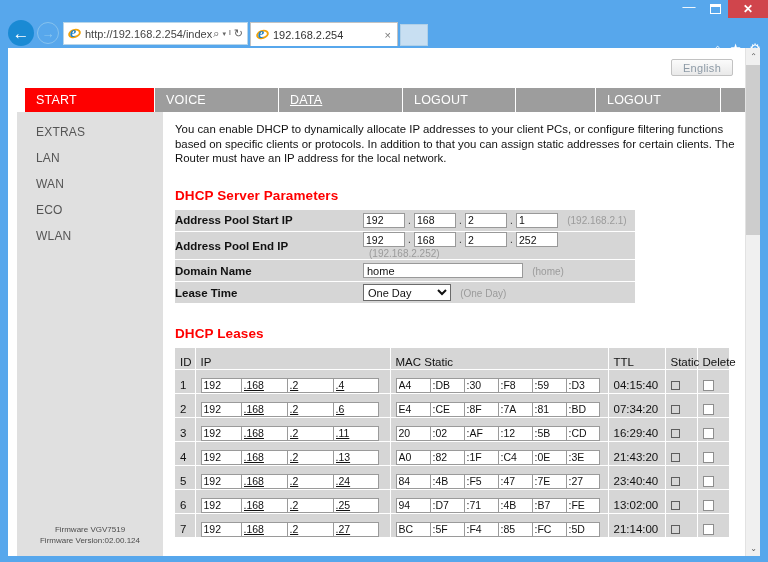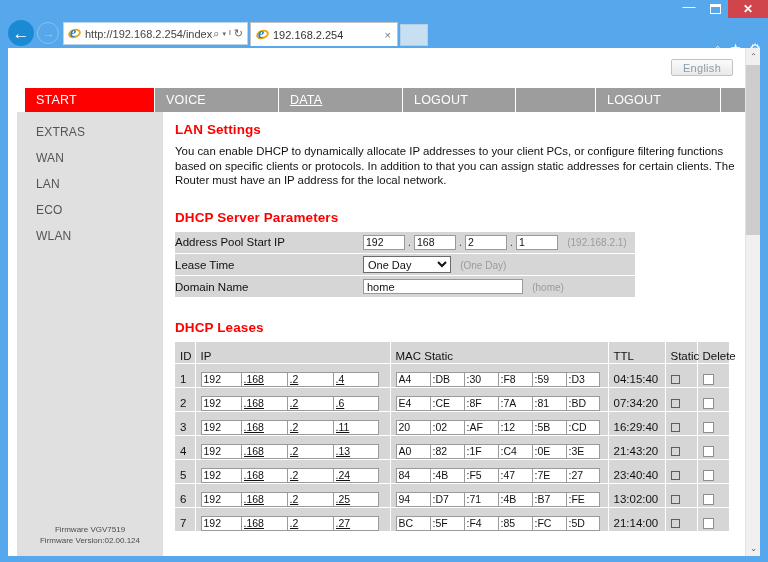--- a/index.html
+++ b/index.html
@@ -202,21 +202,21 @@
   table.ptable {
     border-collapse: collapse;
     width: 460px;
     background: #d6d6d6;
   }
   table.ptable td {
     border-bottom: 1px solid #ffffff;
     height: 22px; padding: 0;
     font-size: 11.5px; color: #111;
   }
-  td.plabel { width: 188px; padding-left: 8px; }
+  td.plabel { width: 188px; padding-left: 8px; font-weight: bold; }
   td.pfield { padding-left: 4px; }
   .hintgray { color: #9b9b9b; font-size: 10px; margin-left: 6px; }
 
   .ipgroup { display: inline-flex; align-items: center; }
   input.oct {
     width: 42px; height: 15px;
     border: 1px solid #999; background: #fff;
     font-family: "Liberation Sans", sans-serif;
     font-size: 10.5px; color: #111;
     padding: 0 1px 0 2px;
@@ -399,41 +399,40 @@
       </div>
       <div class="navitem nav-tail"></div>
     </div>
 
     <div class="sidebar">
       <div class="side-list">
         <div class="side-item">
           <span>EXTRAS</span>
         </div>
         <div class="side-item">
-          <span>WAN</span>
+          <span>LAN</span>
         </div>
         <div class="side-item">
-          <span>LAN</span>
+          <span>WAN</span>
         </div>
         <div class="side-item">
           <span>ECO</span>
         </div>
         <div class="side-item">
           <span>WLAN</span>
         </div>
       </div>
       <div class="footerinfo">
         <div>Firmware VGV7519</div>
         <div>Firmware Version:02.00.124</div>
       </div>
     </div>
 
     <div class="content">
 
-      <h2 class="redhead">LAN Settings</h2>
       <p class="intro">You can enable DHCP to dynamically allocate IP addresses to your client PCs, or configure filtering functions based on specific clients or protocols. In addition to that you can assign static addresses for certain clients. The Router must have an IP address for the local network.</p>
 
       <h2 class="redhead spaced">DHCP Server Parameters</h2>
 
       <table class="ptable">
         <tbody>
           <tr>
             <td class="plabel">Address Pool Start IP</td>
             <td class="pfield">
               <span class="ipgroup">
@@ -442,33 +441,48 @@
                 <input class="oct" value="168" style="">
                 <span class="dot">.</span>
                 <input class="oct" value="2" style="">
                 <span class="dot">.</span>
                 <input class="oct" value="1" style="">
               </span>
               <span class="hintgray">(192.168.2.1)</span>
             </td>
           </tr>
           <tr>
-            <td class="plabel">Lease Time</td>
+            <td class="plabel">Address Pool End IP</td>
             <td class="pfield">
-              <select class="leasesel">
-                <option>One Day</option>
-              </select>
-              <span class="hintgray">(One Day)</span>
+              <span class="ipgroup">
+                <input class="oct" value="192" style="">
+                <span class="dot">.</span>
+                <input class="oct" value="168" style="">
+                <span class="dot">.</span>
+                <input class="oct" value="2" style="">
+                <span class="dot">.</span>
+                <input class="oct" value="252" style="">
+              </span>
+              <span class="hintgray">(192.168.2.252)</span>
             </td>
           </tr>
           <tr>
             <td class="plabel">Domain Name</td>
             <td class="pfield">
               <input class="dom" value="home" style="">
               <span class="hintgray">(home)</span>
+            </td>
+          </tr>
+          <tr>
+            <td class="plabel">Lease Time</td>
+            <td class="pfield">
+              <select class="leasesel">
+                <option>One Day</option>
+              </select>
+              <span class="hintgray">(One Day)</span>
             </td>
           </tr>
         </tbody>
       </table>
 
       <h2 class="redhead spaced">DHCP Leases</h2>
 
       <table class="ltable">
         <thead>
           <tr>

